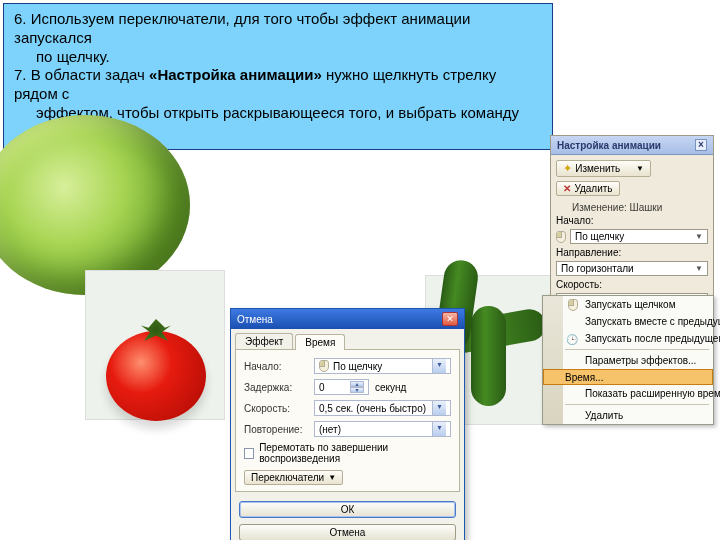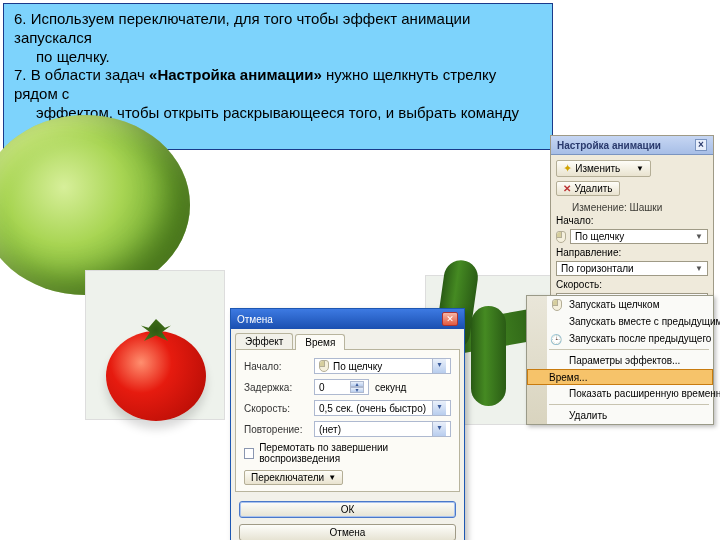--- a/index.html
+++ b/index.html
@@ -120,21 +120,21 @@
     background: #dce8f9;
     padding: 2px 4px;
     display: flex; align-items: center; gap: 4px;
   }
   .effect-box .num { background: #fff; border: 1px solid #9f9a86; padding: 0 3px; }
   .green-star { width: 12px; height: 12px; background: radial-gradient(circle, #bff07e 0%, #3a9b1f 100%); clip-path: polygon(50% 0%, 61% 35%, 98% 35%, 68% 57%, 79% 91%, 50% 70%, 21% 91%, 32% 57%, 2% 35%, 39% 35%); }
 
   .context-menu {
     position: absolute;
     top: 295px; right: 6px;
-    width: 188px;
+    width: 172px;
     background: #fafaf7;
     border: 1px solid #9a9a88;
     box-shadow: 2px 2px 4px rgba(0,0,0,.25);
     font-size: 10px;
   }
   .cm-item {
     padding: 3px 6px 3px 22px;
     position: relative;
     border-left: 20px solid transparent;
     margin-left: 0;

